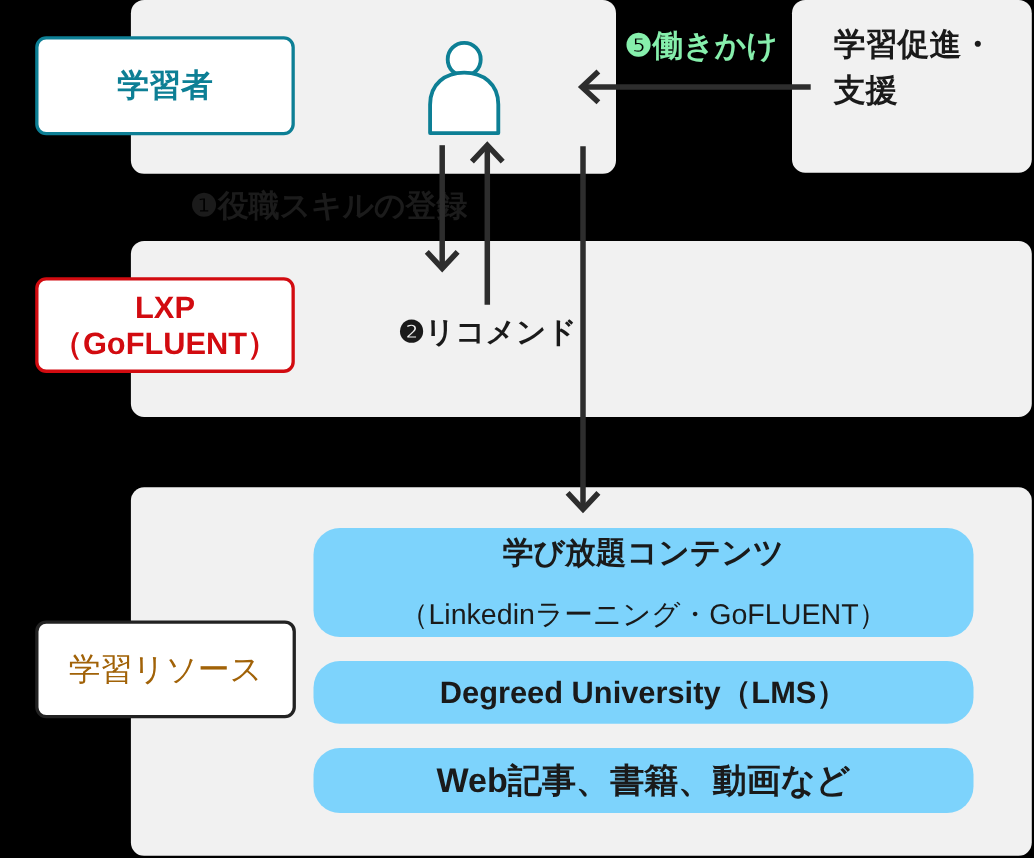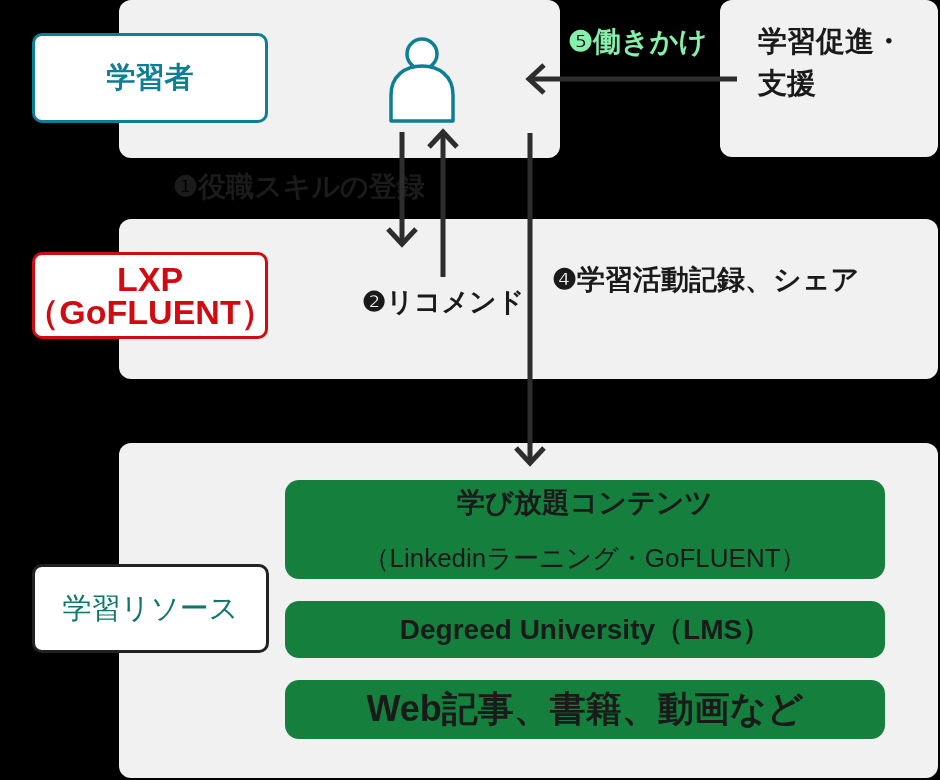--- a/index.html
+++ b/index.html
@@ -17,40 +17,40 @@
   .support-text div{white-space:nowrap;}
 
   .side-label{
     position:absolute;background:#ffffff;border-radius:10px;
     display:flex;flex-direction:column;align-items:center;justify-content:center;
     text-align:center;box-sizing:border-box;margin-left:30px;
   }
   #learner-label{left:2px;top:33px;width:236px;height:90px;border:3px solid #0d7f95;
     color:#0d7f95;font-size:29px;font-weight:700;}
   #lxp-label{left:2px;top:252px;width:236px;height:87px;border:3px solid #d20b10;
-    color:#d20b10;font-size:34px;font-weight:700;line-height:33px;}
+    color:#d20b10;font-size:28px;font-weight:700;line-height:33px;}
   #resources-label{left:2px;top:564px;width:237px;height:89px;border:3px solid #222222;
-    color:#0f766e;font-size:29px;font-weight:500;}
+    color:#a16207;font-size:29px;font-weight:500;}
 
   .flow-label{position:absolute;color:#1a1a1a;font-weight:600;white-space:nowrap;}
   #flow1-label{left:134px;top:170px;font-size:28px;line-height:34px;color:#1b1b1b;margin-left:39px;}
   #flow5-label{left:568px;top:27px;font-size:28px;line-height:30px;color:#86efac;}
   #flow2-label{left:318px;top:286px;font-size:27px;line-height:32px;margin-left:44px;}
   #flow34-label{left:552px;top:260px;font-size:28px;line-height:40px;}
 
   .card{
-    position:absolute;left:285px;width:600px;background:#15803d;border-radius:14px;
+    position:absolute;left:285px;width:600px;background:#7dd3fc;border-radius:24px;
     display:flex;flex-direction:column;align-items:center;justify-content:center;
     color:#1a1a1a;text-align:center;
   }
   #content-card-1{top:480px;height:99px;}
   #content-card-1 .line1{font-size:28px;font-weight:700;}
   #content-card-1 .line2{font-size:26px;font-weight:500;margin-top:19px;}
   #content-card-2{top:601px;height:57px;font-size:28px;font-weight:600;}
-  #content-card-3{top:680px;height:59px;font-size:36px;font-weight:600;}
+  #content-card-3{top:680px;height:59px;font-size:31px;font-weight:600;}
 
   .icon-svg{position:absolute;}
   #person-icon{left:387px;top:34px;}
   #arrows-layer{position:absolute;left:0;top:0;pointer-events:none;}
 </style>
 </head>
 <body>
 
 <div class="canvas">
 
@@ -82,21 +82,20 @@
 
   <svg class="icon-svg" id="person-icon" width="70" height="90" viewBox="0 0 70 90">
     <circle cx="35" cy="20" r="15" fill="#ffffff" stroke="#0d7f95" stroke-width="3.5"></circle>
     <path d="M4,87 L4,61 C4,42 18,32 35,32 C52,32 66,42 66,61 L66,87 Z" fill="#ffffff" stroke="#0d7f95" stroke-width="3.5" stroke-linejoin="round"></path>
   </svg>
 
   <div class="flow-label" id="flow1-label">❶役職スキルの登録</div>
   <div class="flow-label" id="flow5-label">❺働きかけ</div>
   <div class="flow-label" id="flow2-label">❷リコメンド</div>
   <div class="flow-label" id="flow34-label">
-    <div>❹学習活動記録、シェア</div>
   </div>
 
   <div class="card" id="content-card-1">
     <div class="line1">学び放題コンテンツ</div>
     <div class="line2">（Linkedinラーニング・GoFLUENT）</div>
   </div>
   <div class="card" id="content-card-2">
     <span>Degreed University（LMS）</span>
   </div>
   <div class="card" id="content-card-3">

